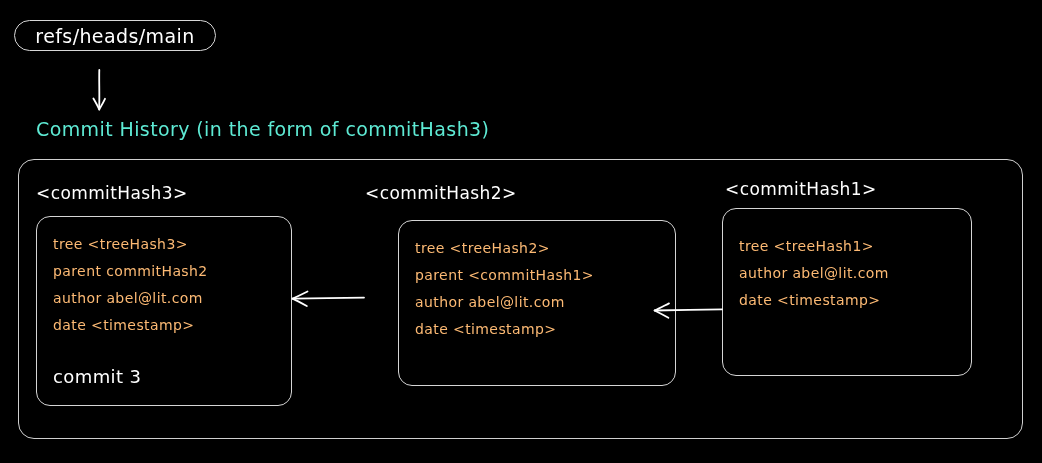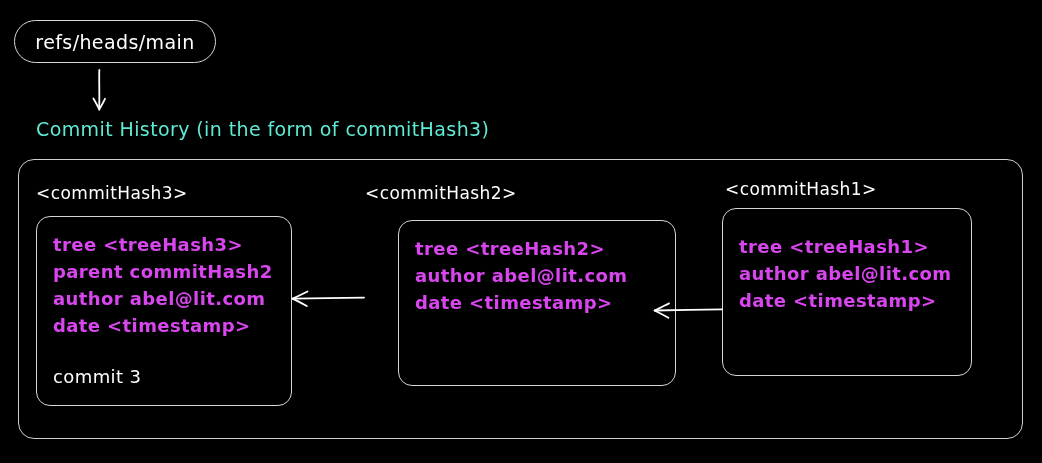--- a/index.html
+++ b/index.html
@@ -24,21 +24,21 @@
     letter-spacing: 0.4px;
     white-space: pre;
   }
 
   
   #ref-badge {
     position: absolute;
     left: 14px;
     top: 20px;
     width: 202px;
-    height: 43px;
+    height: 31px;
     border: 1.6px solid #d8d8d8;
     border-radius: 22px;
     box-sizing: border-box;
     display: flex;
     align-items: center;
     justify-content: center;
   }
   #ref-badge-label {
     font-size: 19px;
     color: #ffffff;
@@ -91,25 +91,24 @@
     box-sizing: border-box;
     background: transparent;
   }
   .commit-body {
     position: absolute;
     left: 16px;
     top: 14px;
     right: 10px;
   }
   .commit-line {
-    font-size: 18px;
+    font-size: 14px;
     line-height: 27px;
-    color: #d946ef;
+    color: #fdba74;
     white-space: pre;
-    font-weight: bold;
   }
   .commit-msg {
     font-size: 18px;
     line-height: 27px;
     color: #ffffff;
     white-space: pre;
     margin-top: 24px;
   }
 
   
@@ -167,20 +166,21 @@
         <div class="commit-msg hand">commit 3</div>
       </div>
     </div>
   </div>
 
   <div id="node-2" class="commit-node">
     <div class="commit-hash-label hand">&lt;commitHash2&gt;</div>
     <div class="commit-box">
       <div class="commit-body">
         <div class="commit-line hand">tree &lt;treeHash2&gt;</div>
+        <div class="commit-line hand">parent &lt;commitHash1&gt;</div>
         <div class="commit-line hand">author abel@lit.com</div>
         <div class="commit-line hand">date &lt;timestamp&gt;</div>
       </div>
     </div>
   </div>
 
   <div id="node-1" class="commit-node">
     <div class="commit-hash-label hand">&lt;commitHash1&gt;</div>
     <div class="commit-box">
       <div class="commit-body">

